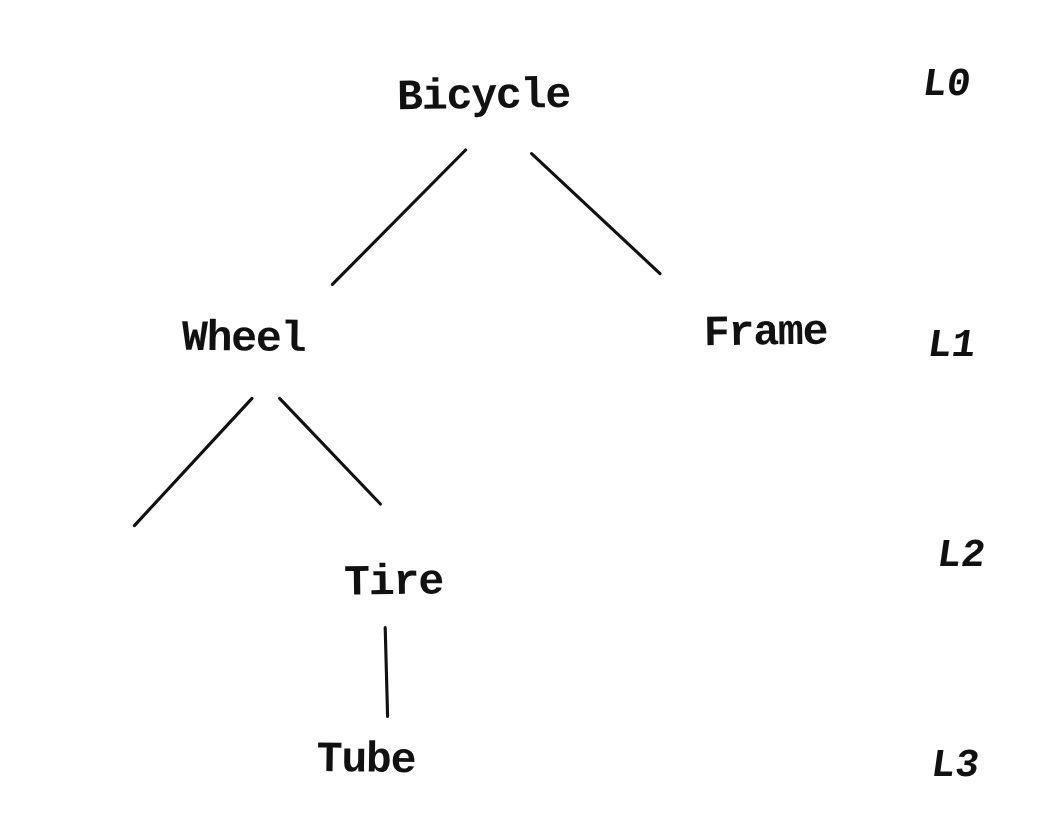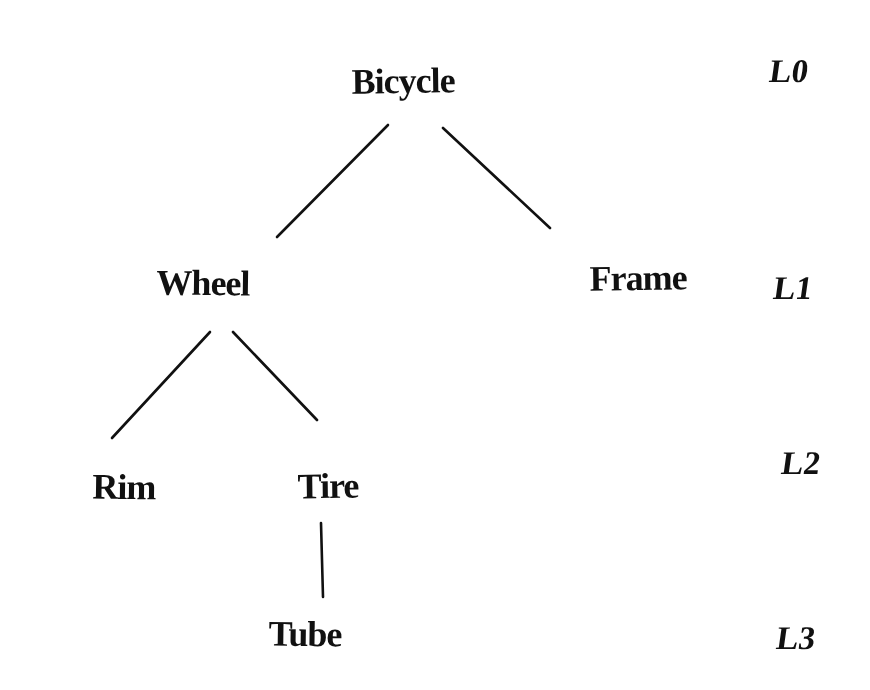--- a/index.html
+++ b/index.html
@@ -6,21 +6,21 @@
     margin: 0;
     padding: 0;
     background: #ffffff;
   }
   .canvas {
     position: relative;
     width: 870px;
     height: 690px;
     background: #ffffff;
     overflow: hidden;
-    font-family: Liberation Serif, serif;
+    font-family: Liberation Mono, monospace;
   }
   .edges-svg {
     position: absolute;
     left: 0;
     top: 0;
     width: 870px;
     height: 690px;
   }
   .edges-svg line {
     stroke: #111111;
@@ -63,21 +63,20 @@
     <line x1="233" y1="332" x2="317" y2="420"></line>
     <line x1="321" y1="523" x2="323" y2="597"></line>
   </svg>
 
   <div class="node tilt-a" style="left:403px; top:81px;">Bicycle</div>
 
   <div class="node tilt-b" style="left:203px; top:283px;">Wheel</div>
 
   <div class="node tilt-a" style="left:638px; top:278px;">Frame</div>
 
-  <div class="node tilt-b" style="left:124px; top:487px;">Rim</div>
 
   <div class="node tilt-a" style="left:328px; top:486px;">Tire</div>
 
   <div class="node tilt-b" style="left:305px; top:634px;">Tube</div>
 
   <div class="lvl" style="left:789px; top:71px;">L0</div>
 
   <div class="lvl" style="left:793px; top:288px;">L1</div>
 
   <div class="lvl" style="left:801px; top:463px;">L2</div>

